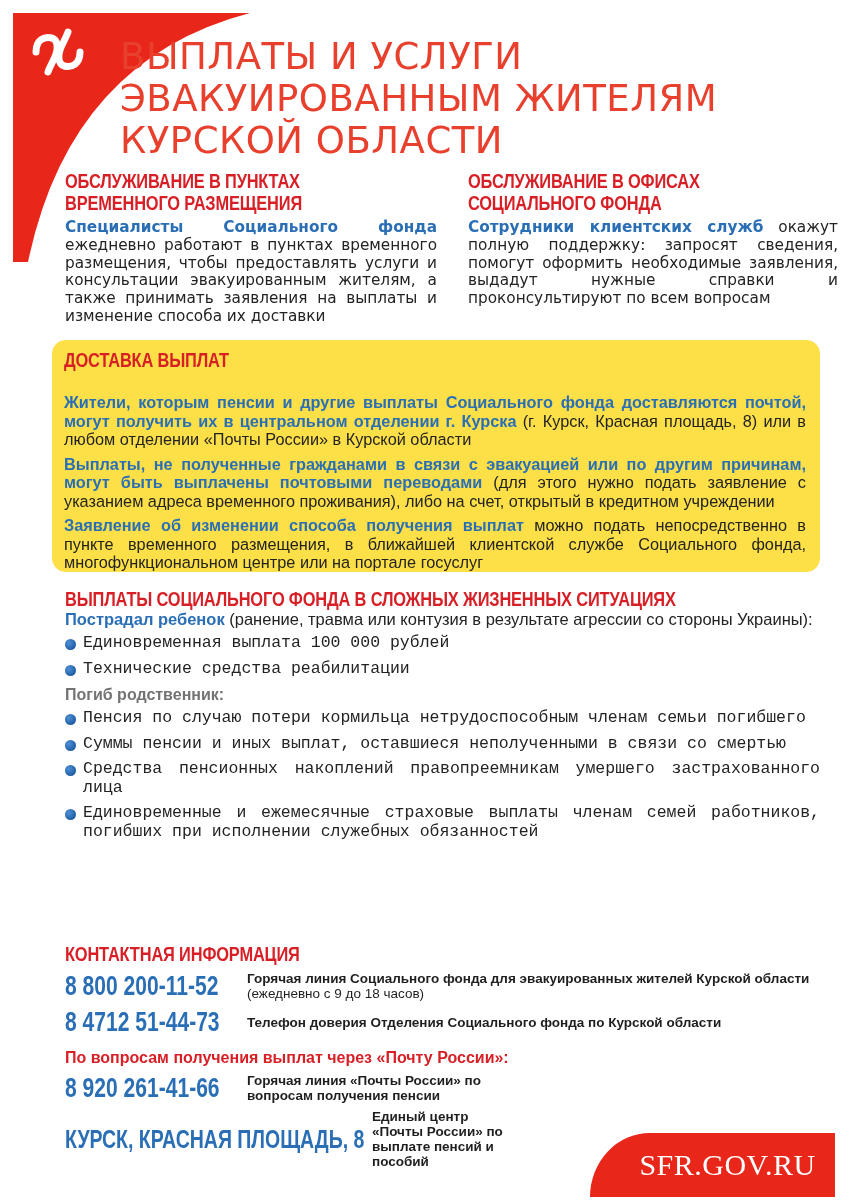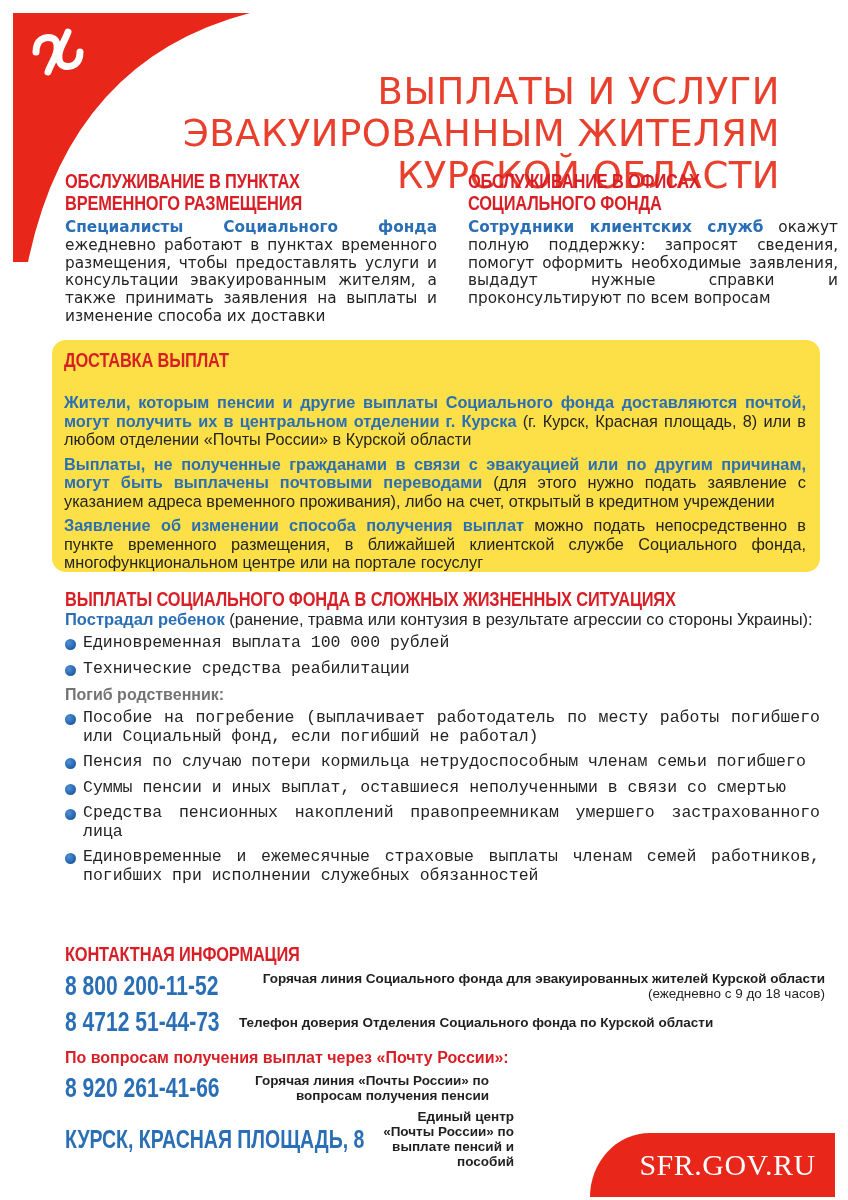--- a/index.html
+++ b/index.html
@@ -4,23 +4,23 @@
 <style>
   * { box-sizing: border-box; margin: 0; padding: 0; }
   html, body { width: 848px; height: 1200px; background: #ffffff; overflow: hidden; }
   body { position: relative; font-family: "DejaVu Sans", sans-serif; color: #1f1f1f; }
 
   .corner { position: absolute; left: 0; top: 0; width: 260px; height: 270px; }
   .logo { position: absolute; left: 26px; top: 22px; width: 64px; height: 64px; }
 
   .main-title {
     position: absolute; left: 120px; top: 36px; width: 660px;
-    text-align: right; color: #e8402d;
+    text-align: left; color: #e8402d;
     font-family: "DejaVu Sans", sans-serif; font-size: 37px; line-height: 42px;
-    letter-spacing: 0.5px; font-weight: normal; margin-top: 35px;
+    letter-spacing: 0.5px; font-weight: normal;
   }
 
   .h-red {
     color: #d81f26; font-family: "Liberation Sans", sans-serif; font-weight: bold;
     font-size: 20px; line-height: 22px; letter-spacing: -0.2px;
     transform: scaleX(0.82); transform-origin: left top; white-space: nowrap;
   }
   .blue { color: #2a6fb5; font-weight: bold; }
   .para { font-size: 15px; line-height: 18px; text-align: justify; color: #232323; }
 
@@ -45,21 +45,21 @@
   }
   .sub-blue { color: #737373; font-weight: bold; font-family: "Liberation Sans", sans-serif; font-size: 16px; margin-top: 8px; }
 
   .contacts { position: absolute; left: 65px; top: 943px; width: 760px; }
   .contact-row { display: flex; align-items: center; margin-top: 6px; }
   .phone {
     color: #2a6fb5; font-family: "Liberation Sans", sans-serif; font-weight: bold;
     font-size: 27px; line-height: 30px; white-space: nowrap;
     transform: scaleX(0.78); transform-origin: left center; width: 170px;
   }
-  .contact-desc { font-family: "Liberation Sans", sans-serif; font-size: 13.5px; line-height: 15px; color: #1f1f1f; margin-left: 4px; text-align: right; }
+  .contact-desc { font-family: "Liberation Sans", sans-serif; font-size: 13.5px; line-height: 15px; color: #1f1f1f; margin-left: 12px; }
   .contact-desc b { font-weight: bold; }
   .post-note { color: #d81f26; font-family: "Liberation Sans", sans-serif; font-weight: bold; font-size: 16px; margin-top: 12px; }
   .address {
     color: #2a6fb5; font-family: "Liberation Sans", sans-serif; font-weight: bold;
     font-size: 25px; line-height: 28px; white-space: nowrap;
     transform: scaleX(0.78); transform-origin: left center; width: 295px;
   }
 
   .sfr-badge {
     position: absolute; left: 590px; top: 1133px; width: 245px; height: 64px;
@@ -107,21 +107,20 @@
 
 <section class="situations">
   <div class="h-red">ВЫПЛАТЫ СОЦИАЛЬНОГО ФОНДА В СЛОЖНЫХ ЖИЗНЕННЫХ СИТУАЦИЯХ</div>
   <p class="para"><span class="blue">Пострадал ребенок</span><span> (ранение, травма или контузия в результате агрессии со стороны Украины):</span></p>
   <ul class="bullets">
     <li><span class="bullet-dot"></span><span>Единовременная выплата 100 000 рублей</span></li>
     <li><span class="bullet-dot"></span><span>Технические средства реабилитации</span></li>
   </ul>
   <div class="sub-blue">Погиб родственник:</div>
   <ul class="bullets">
-    <li><span class="bullet-dot"></span><span>Пособие на погребение (выплачивает работодатель по месту работы погибшего или Социальный фонд, если погибший не работал)</span></li>
     <li><span class="bullet-dot"></span><span>Пенсия по случаю потери кормильца нетрудоспособным членам семьи погибшего</span></li>
     <li><span class="bullet-dot"></span><span>Суммы пенсии и иных выплат, оставшиеся неполученными в связи со смертью</span></li>
     <li><span class="bullet-dot"></span><span>Средства пенсионных накоплений правопреемникам умершего застрахованного лица</span></li>
     <li><span class="bullet-dot"></span><span>Единовременные и ежемесячные страховые выплаты членам семей работников, погибших при исполнении служебных обязанностей</span></li>
   </ul>
 </section>
 
 <section class="contacts">
   <div class="h-red">КОНТАКТНАЯ ИНФОРМАЦИЯ</div>
 

